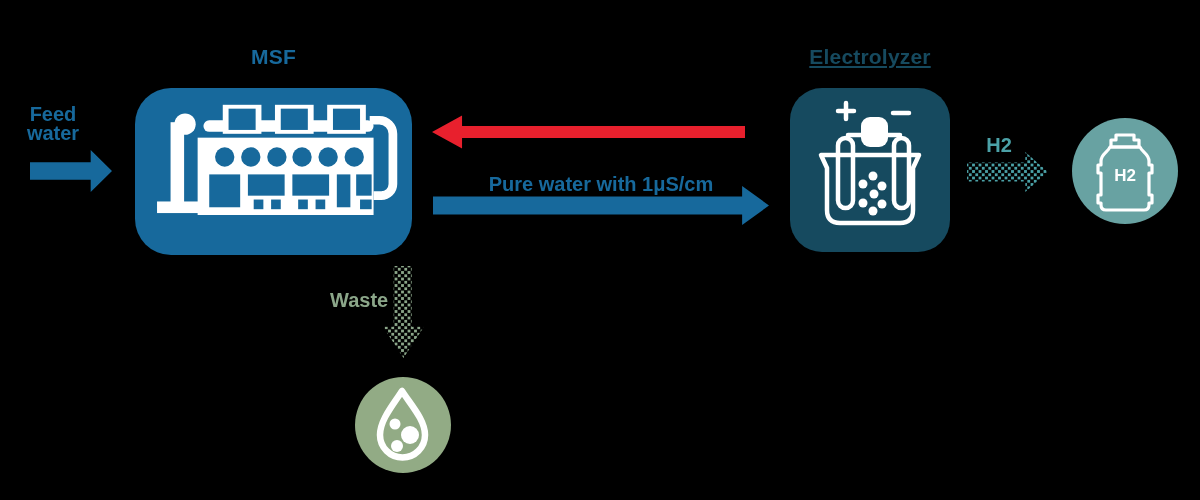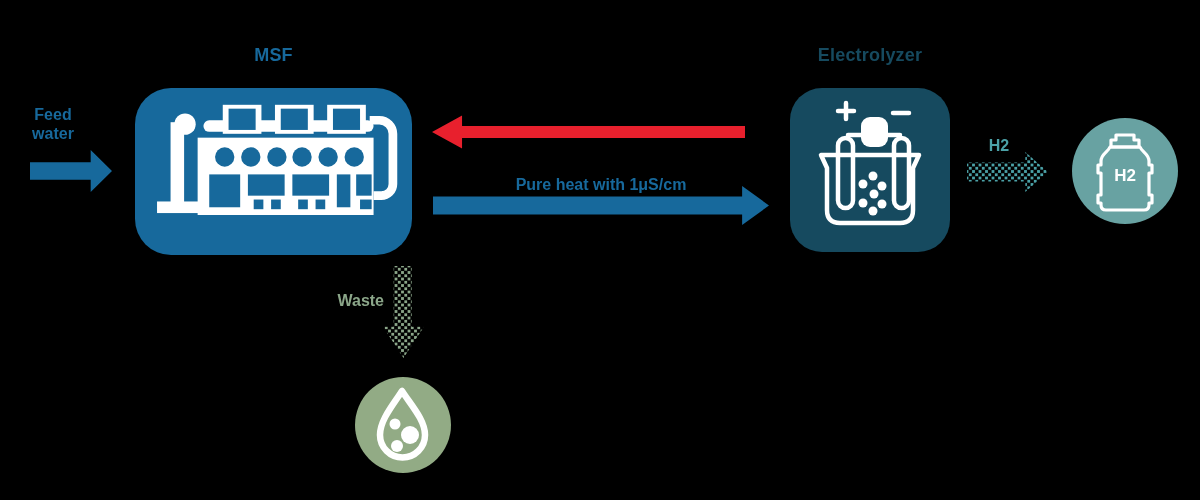--- a/index.html
+++ b/index.html
@@ -11,24 +11,24 @@
     --sage:#8ba689;
     --sage-circle:#92ab85;
     --white:#ffffff;
   }
   html,body{margin:0;padding:0;background:#000;}
   .canvas{
     position:relative;width:1200px;height:500px;background:#000;
     overflow:hidden;font-family:"Liberation Sans",sans-serif;font-weight:700;
   }
   .abs{position:absolute;}
-  .label{font-size:16px;line-height:19px;white-space:pre-line;}
-  .title{font-size:18px;letter-spacing:.2px;text-align:center;}
+  .label{font-size:20px;line-height:19px;white-space:pre-line;}
+  .title{font-size:21px;letter-spacing:.2px;text-align:center;}
   .c-blue{color:var(--blue);}
-  .c-navy{color:var(--navy);}
+  .c-navy{color:var(--navy);text-decoration:underline;}
   .c-red{color:var(--red);}
   .c-teal{color:var(--teal);}
   .c-sage{color:var(--sage);}
   .node-box{border-radius:36px;display:flex;align-items:center;justify-content:center;}
   .msf-box{background:var(--blue);}
   .elz-box{background:var(--navy);border-radius:32px;}
   .circle{border-radius:50%;display:flex;align-items:center;justify-content:center;}
   .h2-circle{background:var(--teal-circle);}
   .brine-circle{background:var(--sage-circle);}
   .arrow{display:block;}
@@ -99,21 +99,21 @@
           <rect x="190" y="78" width="14" height="34"></rect>
           <rect x="210" y="78" width="16" height="22"></rect>
           <rect x="214" y="104" width="12" height="10"></rect>
         </g>
       </svg>
     </span>
   </div>
 
   <div class="abs arrow arrow-solid-red clip-left-red" style="left:432px;top:114px;width:313px;height:36px;"></div>
 
-  <div class="abs label c-blue" style="left:433px;top:175px;width:336px;text-align:center;">Pure heat with 1μS/cm</div>
+  <div class="abs label c-blue" style="left:433px;top:175px;width:336px;text-align:center;">Pure water with 1μS/cm</div>
   <div class="abs arrow arrow-solid-blue clip-right-blue" style="left:433px;top:186px;width:336px;height:39px;"></div>
 
   <div class="abs title c-navy" style="left:790px;top:45px;width:160px;">Electrolyzer</div>
   <div class="abs node-box elz-box" style="left:790px;top:88px;width:160px;height:164px;">
     <span>
       <svg width="160" height="164" viewBox="0 0 160 164" aria-hidden="true">
         <g stroke="#ffffff" stroke-width="4.5" fill="none" stroke-linecap="round" stroke-linejoin="round">
           <path d="M48 23 h16 M56 15 v16"></path>
           <path d="M103 25 h16"></path>
           <path d="M58 47 h52"></path>

